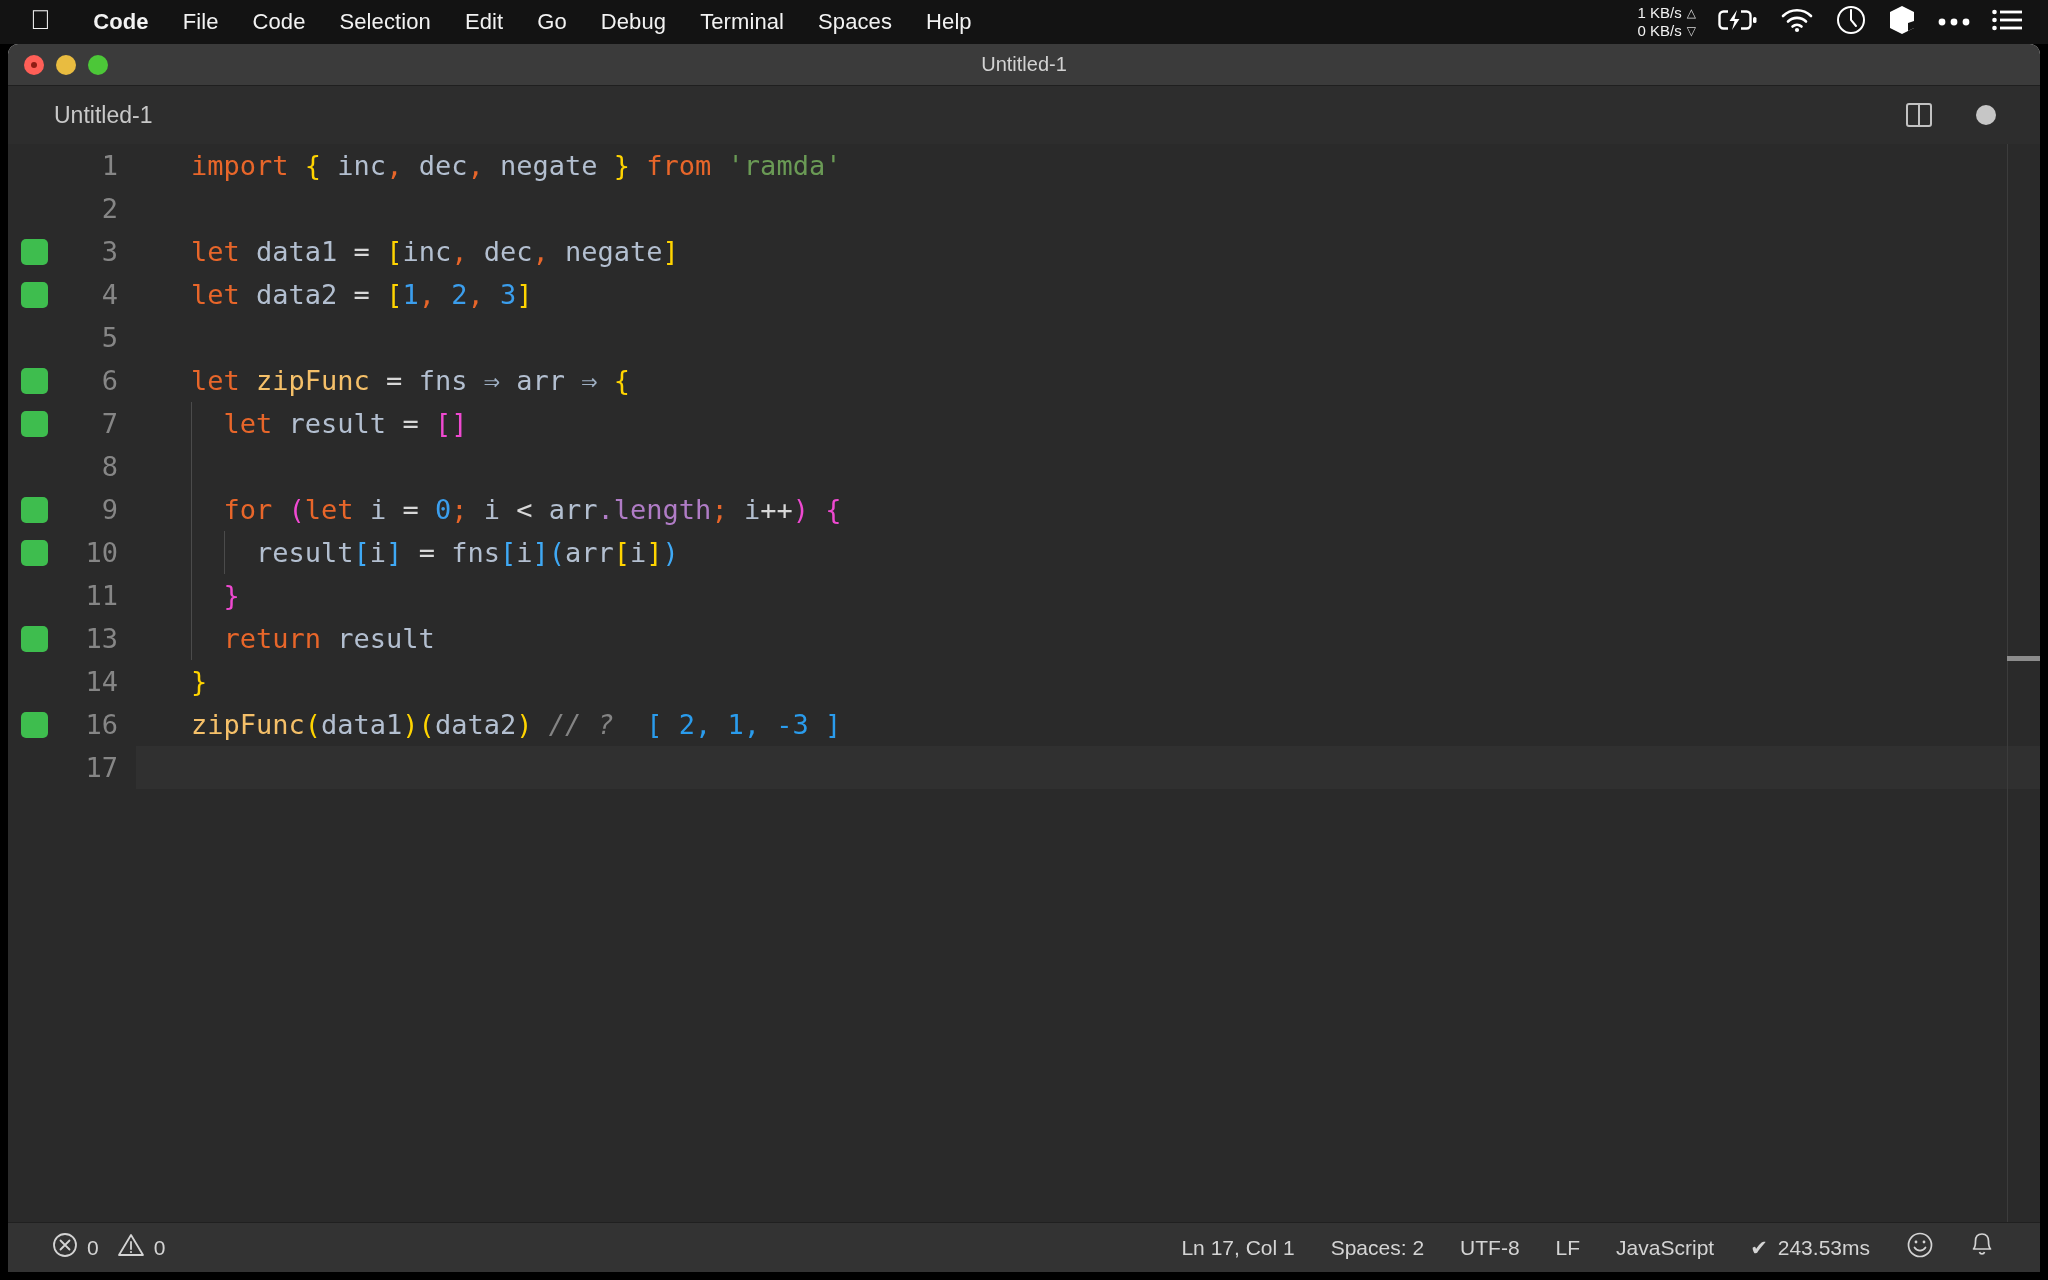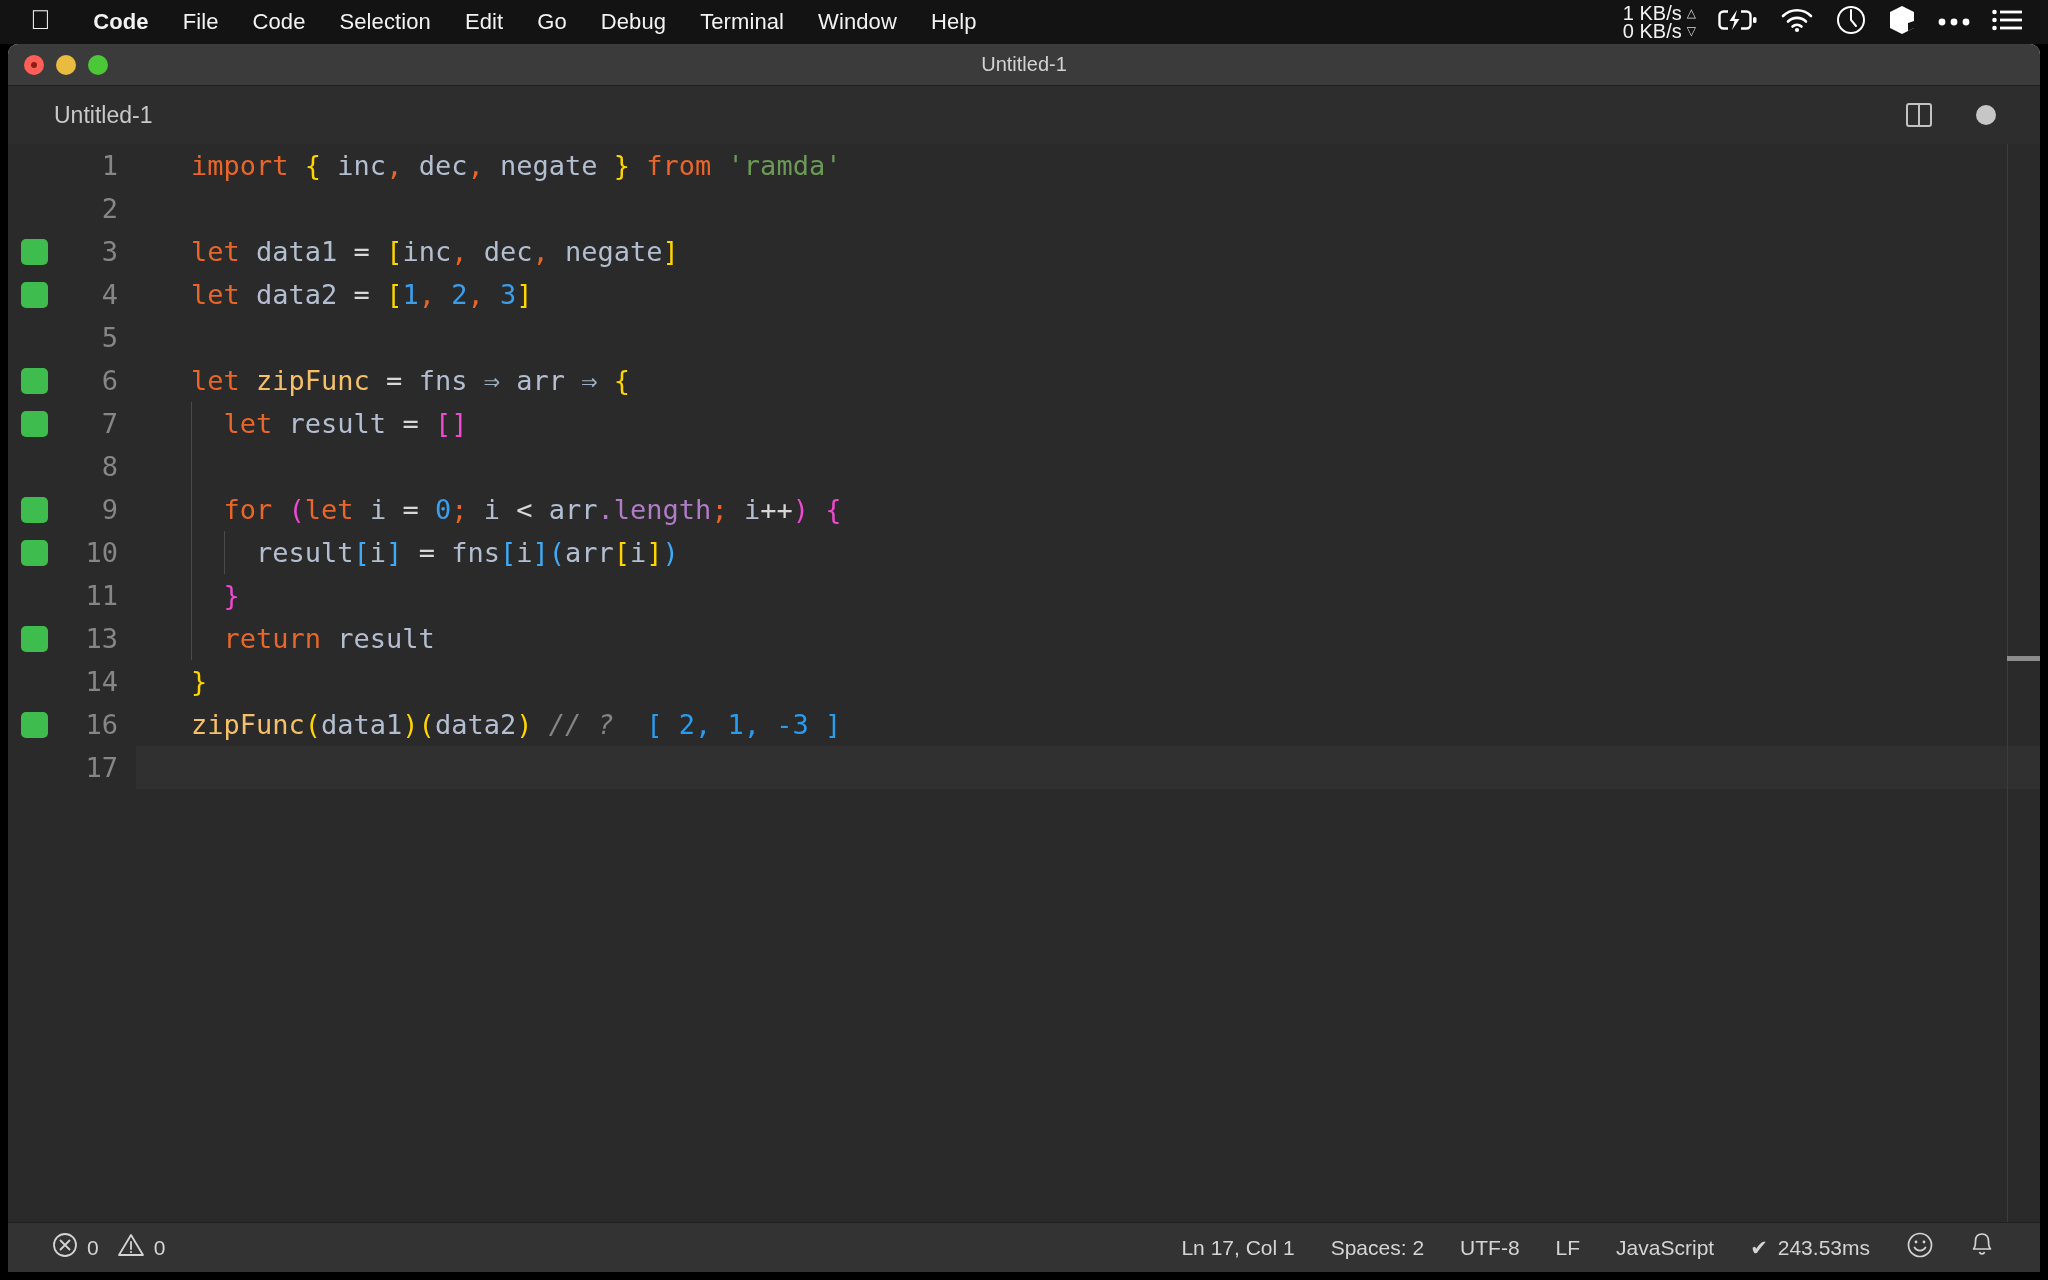--- a/index.html
+++ b/index.html
@@ -29,21 +29,21 @@
     letter-spacing: 0.1px;
     white-space: nowrap;
   }
   #menubar .menu-item.app-name { font-weight: bold; }
   #menubar .spacer { flex: 1; }
   #menubar .tray { display: flex; align-items: center; padding-right: 26px; }
   #menubar .tray > * { margin-left: 22px; }
 
   .netspeed { display: flex; align-items: center; }
   .netspeed .rates {
-    font-size: 20px; line-height: 18px; text-align: right;
+    font-size: 15px; line-height: 18px; text-align: right;
     font-family: "Liberation Sans", sans-serif;
   }
   .netspeed .arrows {
     display: flex; flex-direction: column;
     font-size: 12px; line-height: 18px; margin-left: 5px; color: #d8d8d8;
   }
 
   
   #window {
     position: absolute;
@@ -205,21 +205,21 @@
   <div class="apple-logo"></div>
   <div class="menu-items" style="display:flex;">
       <div class="menu-item app-name">Code</div>
       <div class="menu-item">File</div>
       <div class="menu-item">Code</div>
       <div class="menu-item">Selection</div>
       <div class="menu-item">Edit</div>
       <div class="menu-item">Go</div>
       <div class="menu-item">Debug</div>
       <div class="menu-item">Terminal</div>
-      <div class="menu-item">Window</div>
+      <div class="menu-item">Spaces</div>
       <div class="menu-item">Help</div>
     </div>
   <div class="spacer"></div>
   <div class="tray">
 
     <div class="netspeed">
       <div class="rates">
         <div>1 KB/s</div>
         <div>0 KB/s</div>
       </div>

